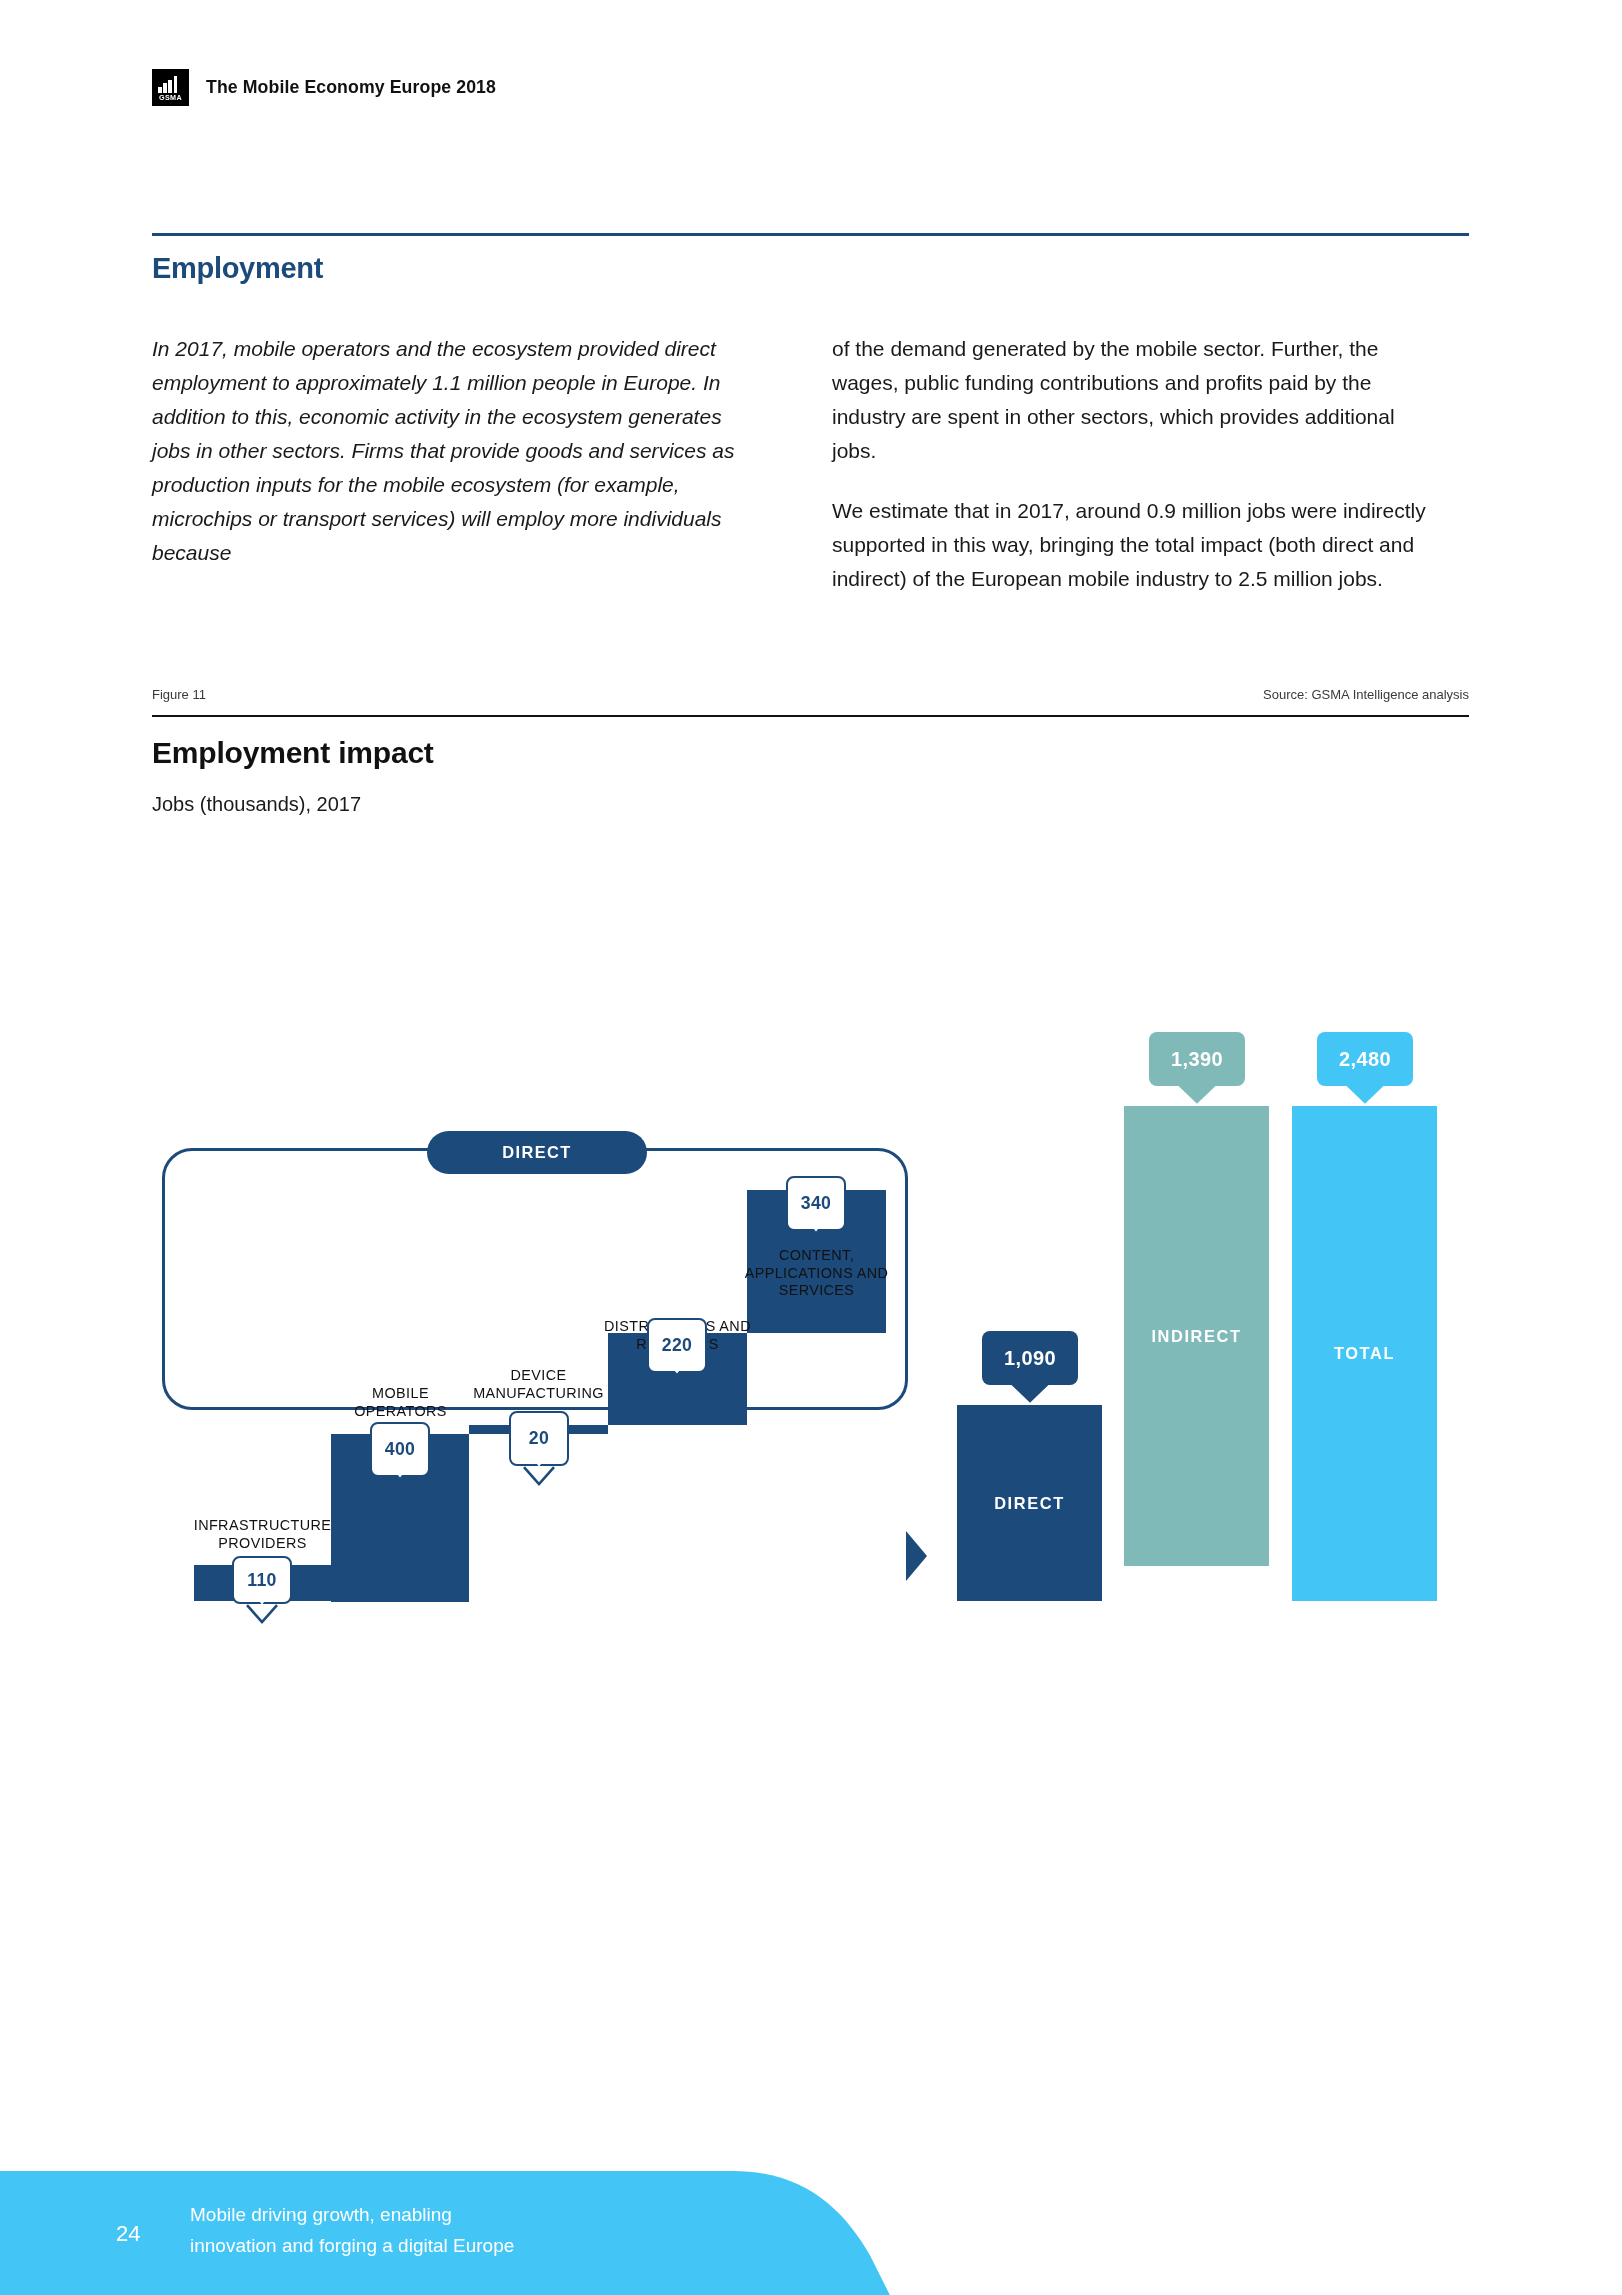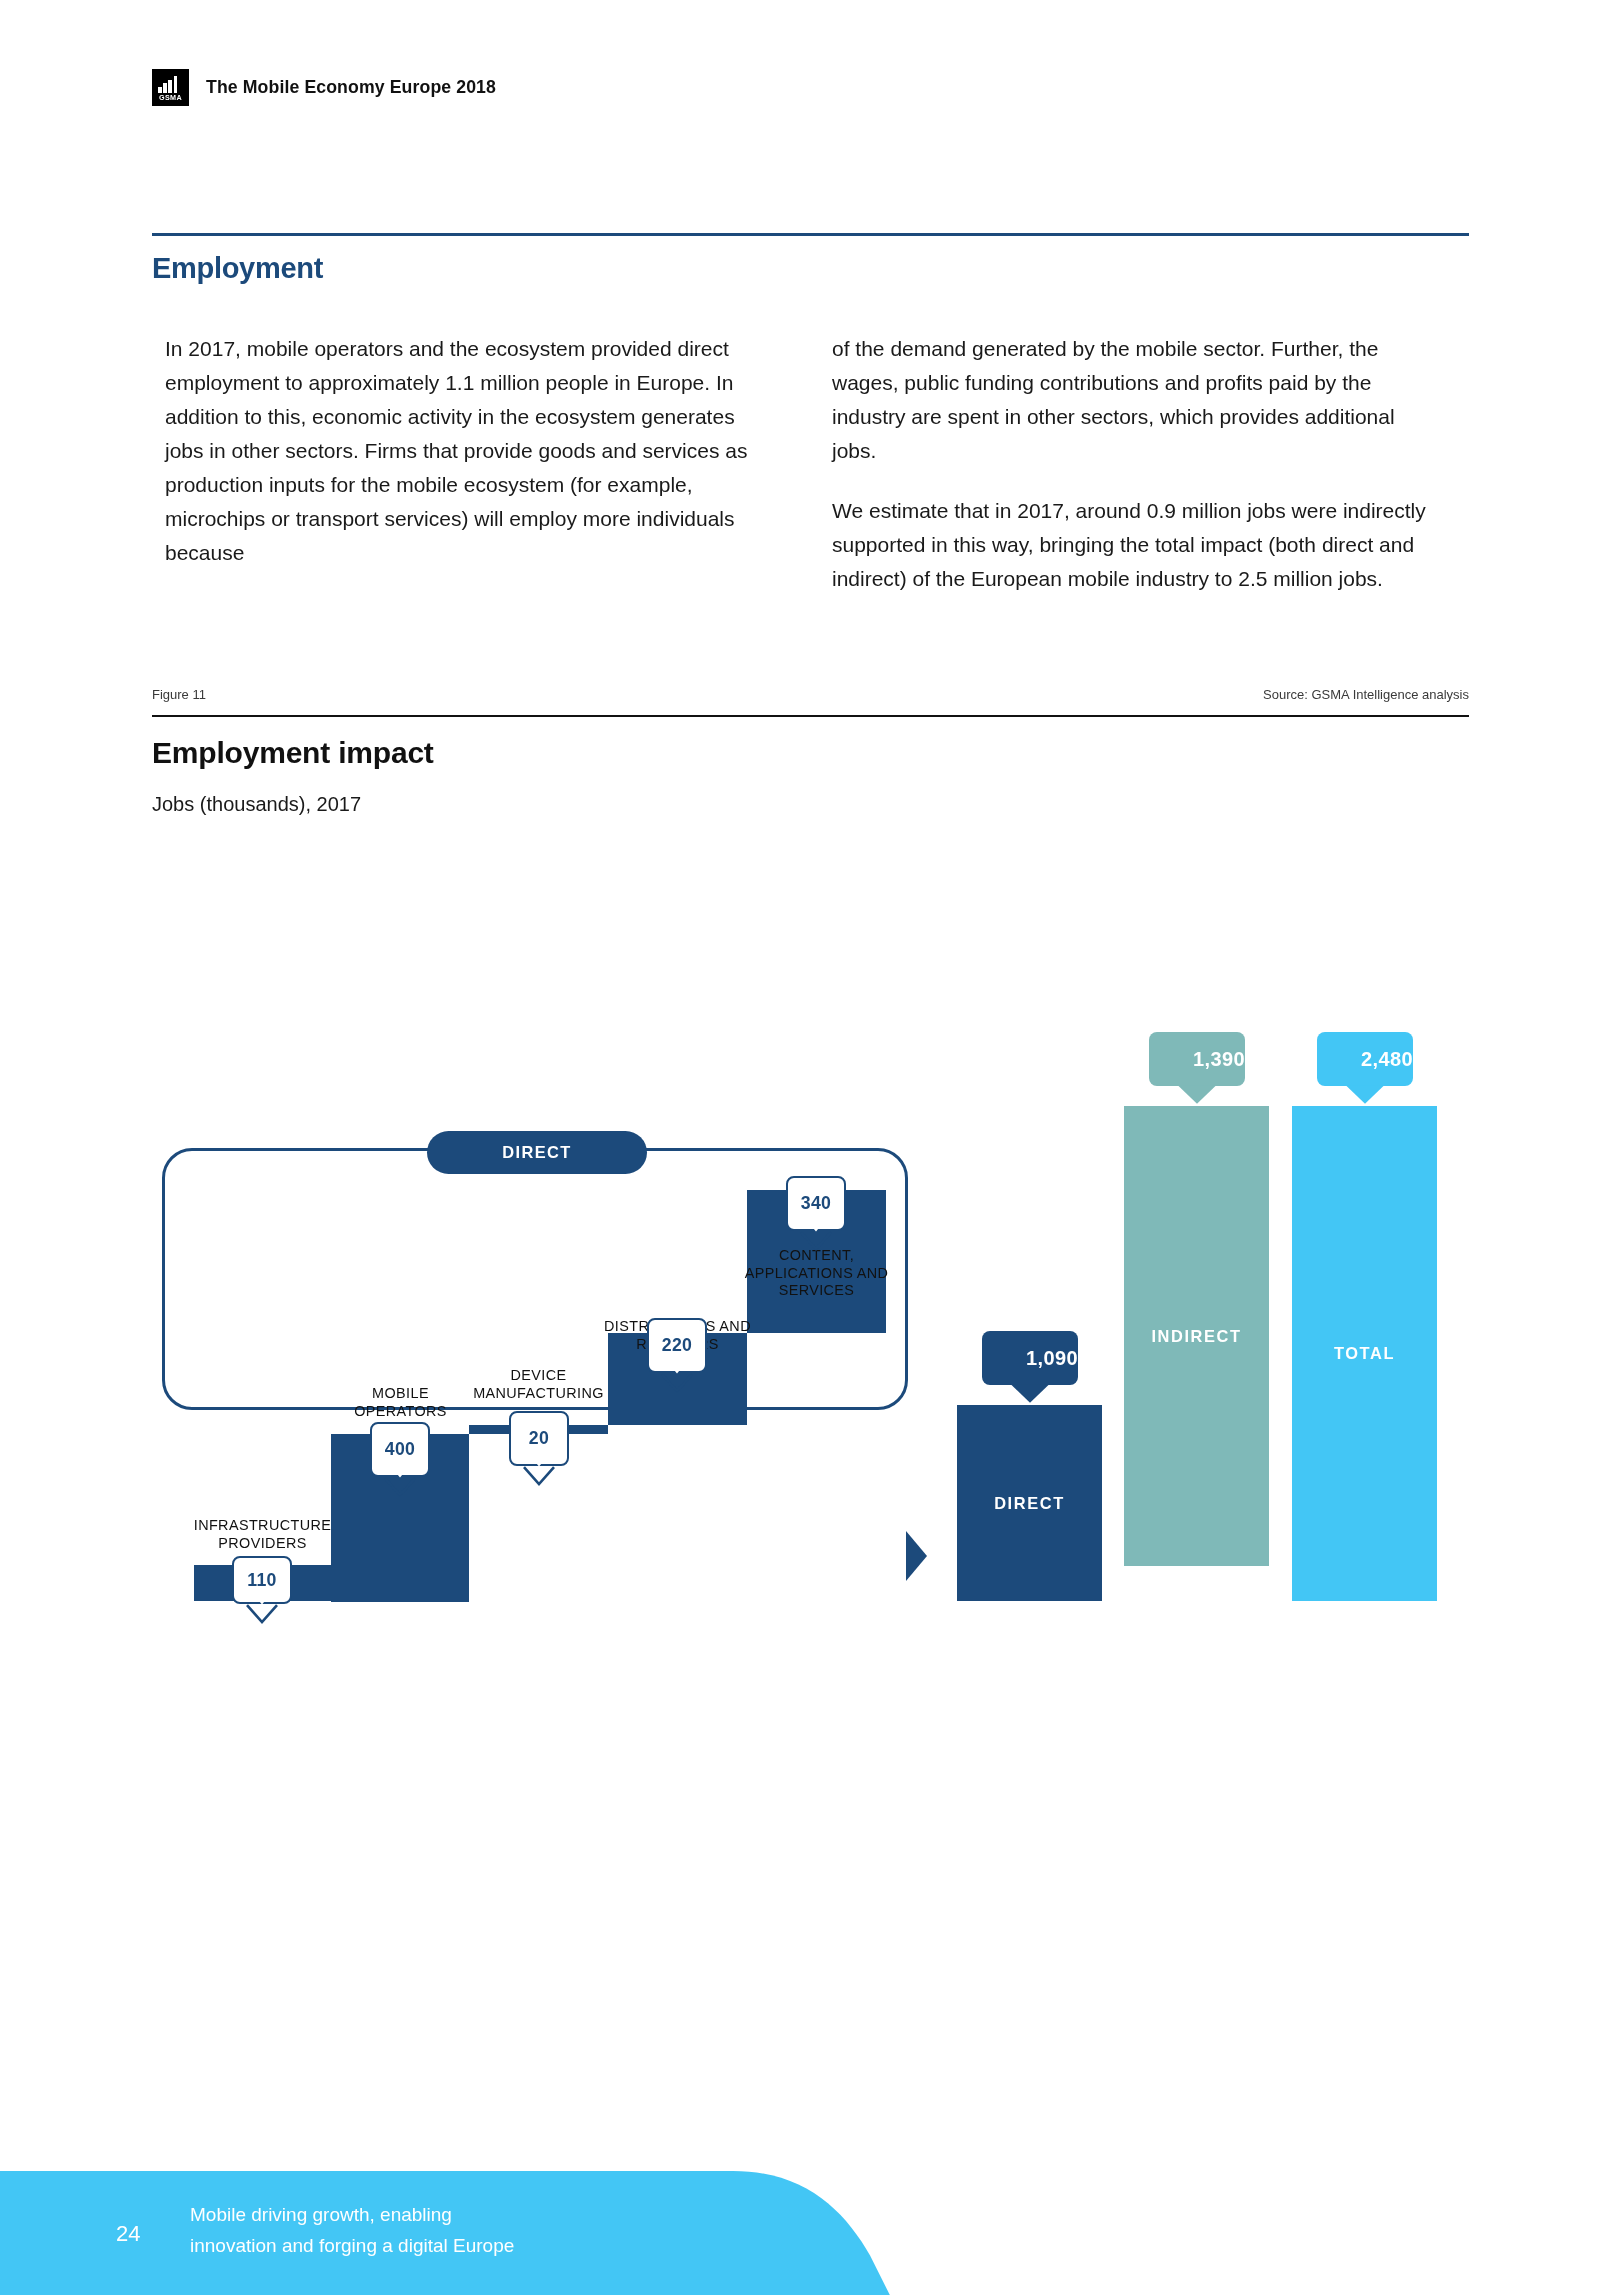--- a/index.html
+++ b/index.html
@@ -91,21 +91,21 @@
 
   
   .col {
     position: absolute;
     width: 609px;
     font-size: 21px;
     line-height: 34px;
     color: #1a1a1a;
   }
   .col p + p { margin-top: 26px; }
-  .col-left  { left: 165px;  top: 332px; }
+  .col-left  { left: 152px;  top: 332px; font-style: italic; }
   .col-right { left: 832px; top: 332px; }
 
   
   .fig-meta {
     position: absolute;
     left: 152px;
     top: 687px;
     width: 1317px;
     display: flex;
     justify-content: space-between;
@@ -248,21 +248,21 @@
   }
   .badge {
     position: absolute;
     border-radius: 7.9px;
     color: #ffffff;
     font-size: 20px;
     font-weight: bold;
     letter-spacing: 0.4px;
     display: flex;
     align-items: center;
-    justify-content: flex-end;
+    justify-content: center;
   }
   .badge .tab {
     position: absolute;
     left: 50%;
     transform: translateX(-50%);
     bottom: -17.7px;
     width: 38px;
     height: 18.3px;
     clip-path: polygon(0 0, 100% 0, 50% 100%);
   }

